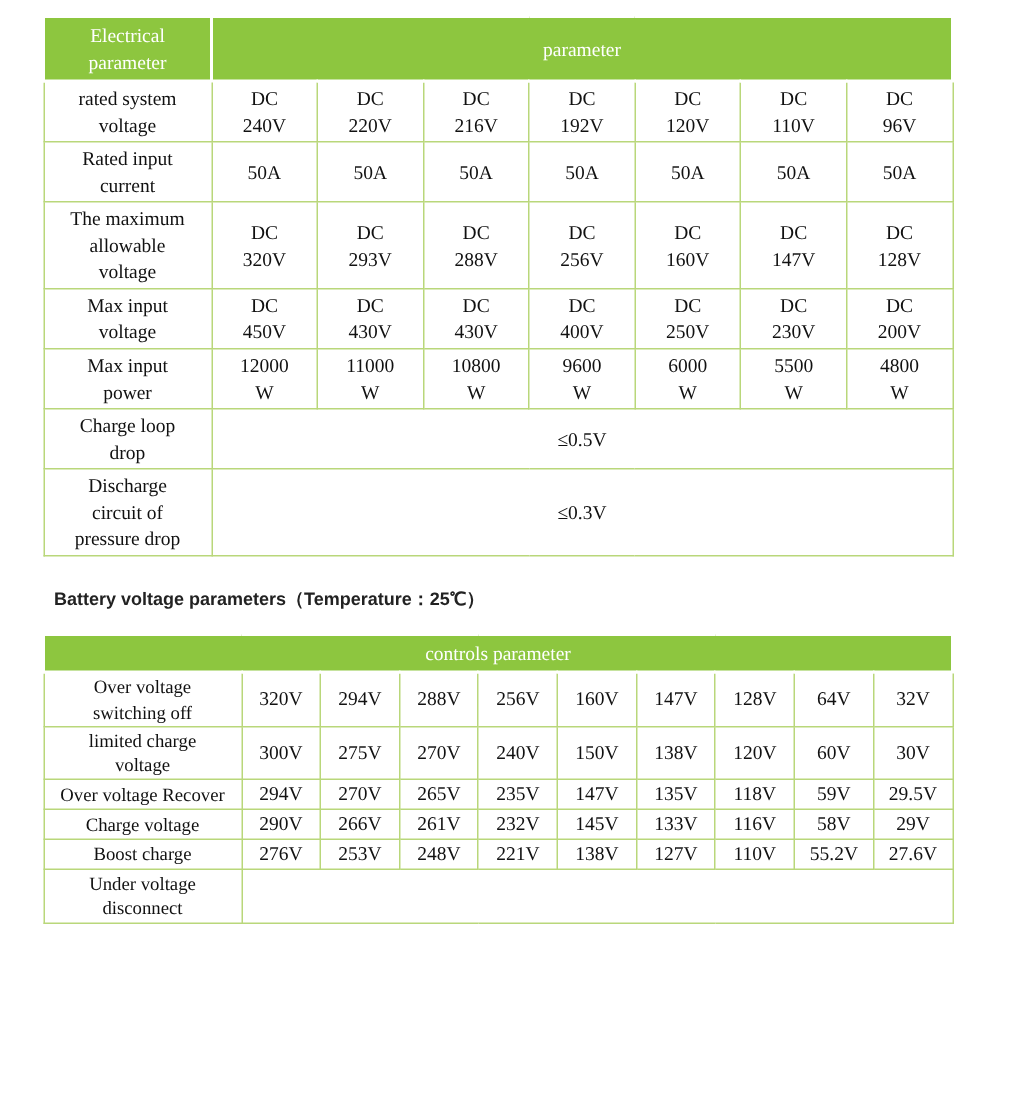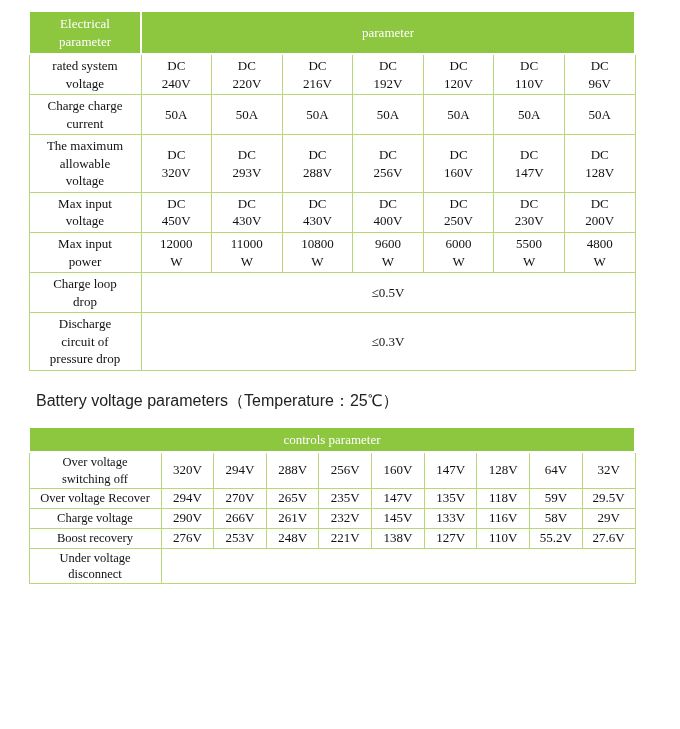--- a/index.html
+++ b/index.html
@@ -5,21 +5,21 @@
   html,body{margin:0;padding:0;background:#ffffff;}
   body{width:680px;height:729px;font-family:"Liberation Serif",serif;color:#111;overflow:hidden;}
   .wrap{padding:10px 28px 0 28px;}
   table{border-collapse:collapse;width:608px;table-layout:fixed;}
   td,th{border:1px solid #b9d77a;text-align:center;vertical-align:middle;white-space:pre-line;font-size:13px;font-weight:normal;padding:2px 1px;line-height:1.35;background:#fff;}
   th.green{background:#8dc63f;color:#ffffff;border:2px solid #ffffff;font-size:13px;padding:3px 1px;}
   .t1 .lbl{font-size:13px;font-family:Liberation Serif, serif;}
   .t2 td{padding:1px 1px;line-height:1.3;}
   .t2 .lbl{font-size:12.5px;margin-top:16px;}
   .t2 td.empty{height:32px;}
-  .note{font-family:"Liberation Sans",sans-serif;font-size:16px;font-weight:400;color:#222;margin:20px 0 14px 8px;}
+  .note{font-family:"Liberation Sans",sans-serif;font-size:12px;font-weight:700;color:#222;margin:20px 0 14px 8px;}
   .t2{margin-top:2px;}
 </style>
 </head>
 <body>
 
 <div class="wrap">
 
   <table class="t1">
     <colgroup>
         <col style="width:112px">
@@ -49,21 +49,21 @@
       <td>DC
 192V</td>
       <td>DC
 120V</td>
       <td>DC
 110V</td>
       <td>DC
 96V</td>
     </tr>
     <tr>
-      <td class="lbl">Charge charge
+      <td class="lbl">Rated input
 current</td>
       <td>50A</td>
       <td>50A</td>
       <td>50A</td>
       <td>50A</td>
       <td>50A</td>
       <td>50A</td>
       <td>50A</td>
     </tr>
     <tr>
@@ -161,20 +161,33 @@
       <td>294V</td>
       <td>288V</td>
       <td>256V</td>
       <td>160V</td>
       <td>147V</td>
       <td>128V</td>
       <td>64V</td>
       <td>32V</td>
     </tr>
     <tr>
+      <td class="lbl">limited charge
+voltage</td>
+      <td>300V</td>
+      <td>275V</td>
+      <td>270V</td>
+      <td>240V</td>
+      <td>150V</td>
+      <td>138V</td>
+      <td>120V</td>
+      <td>60V</td>
+      <td>30V</td>
+    </tr>
+    <tr>
       <td class="lbl">Over voltage Recover</td>
       <td>294V</td>
       <td>270V</td>
       <td>265V</td>
       <td>235V</td>
       <td>147V</td>
       <td>135V</td>
       <td>118V</td>
       <td>59V</td>
       <td>29.5V</td>
@@ -185,21 +198,21 @@
       <td>266V</td>
       <td>261V</td>
       <td>232V</td>
       <td>145V</td>
       <td>133V</td>
       <td>116V</td>
       <td>58V</td>
       <td>29V</td>
     </tr>
     <tr>
-      <td class="lbl">Boost recovery</td>
+      <td class="lbl">Boost charge</td>
       <td>276V</td>
       <td>253V</td>
       <td>248V</td>
       <td>221V</td>
       <td>138V</td>
       <td>127V</td>
       <td>110V</td>
       <td>55.2V</td>
       <td>27.6V</td>
     </tr>

